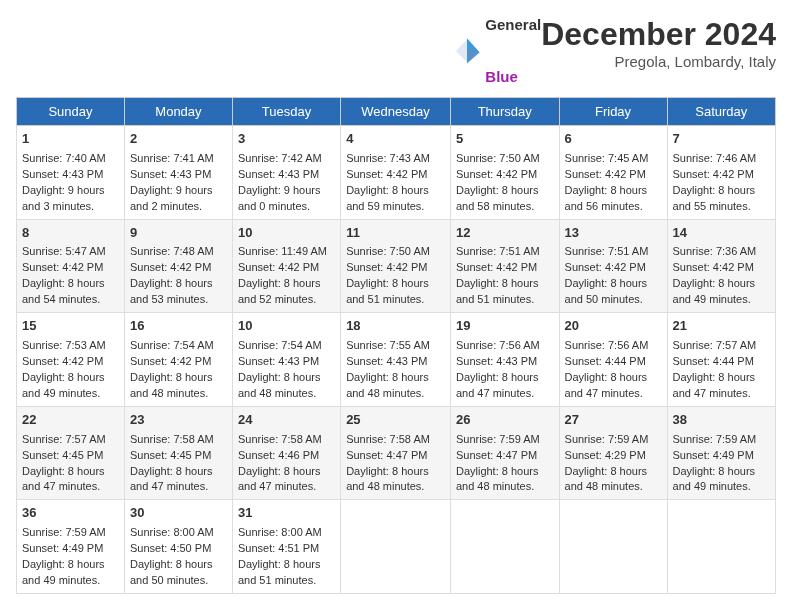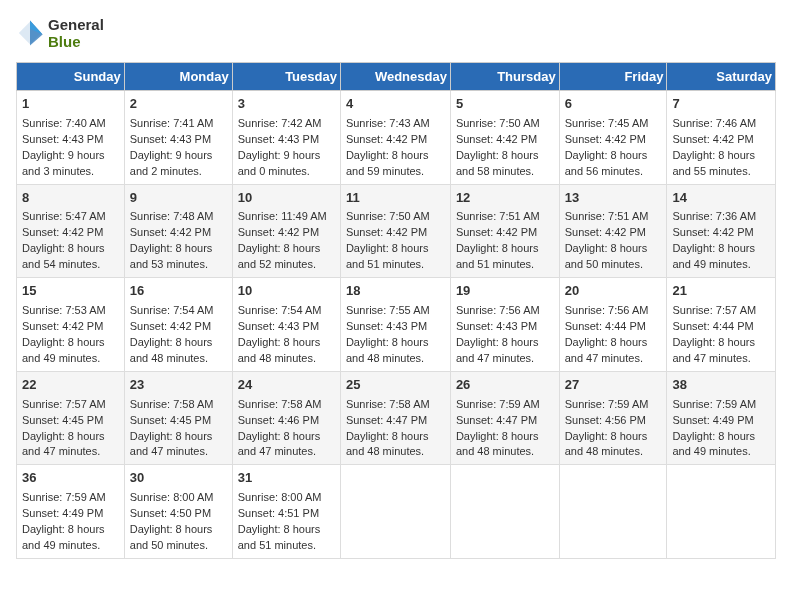--- a/index.html
+++ b/index.html
@@ -5,21 +5,21 @@
     * { box-sizing: border-box; margin: 0; padding: 0; }
     body {
       font-family: Arial, sans-serif;
       background: #fff;
       width: 792px;
       min-height: 612px;
       padding: 16px;
     }
     .header {
       display: flex;
-      justify-content: flex-start;
+      justify-content: flex-end;
       align-items: flex-start;
       margin-bottom: 12px;
     }
     .logo {
       display: flex;
       align-items: center;
       gap: 4px;
     }
     .logo-icon {
       width: 28px;
@@ -40,23 +40,23 @@
     table {
       width: 100%;
       border-collapse: collapse;
       font-size: 11px;
     }
     thead tr th {
       background-color: #2a6bb5;
       color: #fff;
       padding: 6px 3px;
       font-size: 13px;
-      font-weight: bold;
+      font-weight: normal;
       border: 1px solid #ccc;
-      text-align: right;
+      text-align: center;
     }
     tbody tr td {
       border: 1px solid #ddd;
       padding: 4px 5px;
       vertical-align: top;
       width: 113px;
       background: #fff;
       color: #333;
       line-height: 1.45;
     }
@@ -81,22 +81,26 @@
 
 <div class="header">
   <div class="logo">
     <svg class="logo-icon" viewBox="0 0 40 40" xmlns="http://www.w3.org/2000/svg">
       <polygon points="20,4 36,20 20,36 4,20" fill="#1a6bb5" opacity="0.15"></polygon>
       <polygon points="20,2 38,22 20,38" fill="#1a6bb5" opacity="0.7"></polygon>
       <polygon points="20,2 38,22 20,14" fill="#3a9bdc"></polygon>
     </svg>
     <div>
       <div style="font-size:15px;font-weight:bold;color:#333;">General</div>
-      <div style="font-size:15px;font-weight:bold;color:#4d7c0f;">Blue</div>
+      <div style="font-size:15px;font-weight:bold;color:#a21caf;margin-top:35px;">Blue</div>
     </div>
+  </div>
+  <div class="title-block">
+    <div class="month-title">December 2024</div>
+    <div class="subtitle">Pregola, Lombardy, Italy</div>
   </div>
 </div>
 
 <table>
   <thead>
     <tr id="thead-row">
         <th>Sunday</th>
         <th>Monday</th>
         <th>Tuesday</th>
         <th>Wednesday</th>
@@ -132,21 +136,21 @@
         <td><span class="day-num">19</span><span>Sunrise: 7:56 AM</span><br><span>Sunset: 4:43 PM</span><br><span>Daylight: 8 hours and 47 minutes.</span></td>
         <td><span class="day-num">20</span><span>Sunrise: 7:56 AM</span><br><span>Sunset: 4:44 PM</span><br><span>Daylight: 8 hours and 47 minutes.</span></td>
         <td><span class="day-num">21</span><span>Sunrise: 7:57 AM</span><br><span>Sunset: 4:44 PM</span><br><span>Daylight: 8 hours and 47 minutes.</span></td>
       </tr>
       <tr>
         <td><span class="day-num">22</span><span>Sunrise: 7:57 AM</span><br><span>Sunset: 4:45 PM</span><br><span>Daylight: 8 hours and 47 minutes.</span></td>
         <td><span class="day-num">23</span><span>Sunrise: 7:58 AM</span><br><span>Sunset: 4:45 PM</span><br><span>Daylight: 8 hours and 47 minutes.</span></td>
         <td><span class="day-num">24</span><span>Sunrise: 7:58 AM</span><br><span>Sunset: 4:46 PM</span><br><span>Daylight: 8 hours and 47 minutes.</span></td>
         <td><span class="day-num">25</span><span>Sunrise: 7:58 AM</span><br><span>Sunset: 4:47 PM</span><br><span>Daylight: 8 hours and 48 minutes.</span></td>
         <td><span class="day-num">26</span><span>Sunrise: 7:59 AM</span><br><span>Sunset: 4:47 PM</span><br><span>Daylight: 8 hours and 48 minutes.</span></td>
-        <td><span class="day-num">27</span><span>Sunrise: 7:59 AM</span><br><span>Sunset: 4:56 PM</span><br><span>Daylight: 8 hours and 48 minutes.</span></td>
+        <td><span class="day-num">27</span><span>Sunrise: 7:59 AM</span><br><span>Sunset: 4:29 PM</span><br><span>Daylight: 8 hours and 48 minutes.</span></td>
         <td><span class="day-num">38</span><span>Sunrise: 7:59 AM</span><br><span>Sunset: 4:49 PM</span><br><span>Daylight: 8 hours and 49 minutes.</span></td>
       </tr>
       <tr>
         <td><span class="day-num">36</span><span>Sunrise: 7:59 AM</span><br><span>Sunset: 4:49 PM</span><br><span>Daylight: 8 hours and 49 minutes.</span></td>
         <td><span class="day-num">30</span><span>Sunrise: 8:00 AM</span><br><span>Sunset: 4:50 PM</span><br><span>Daylight: 8 hours and 50 minutes.</span></td>
         <td><span class="day-num">31</span><span>Sunrise: 8:00 AM</span><br><span>Sunset: 4:51 PM</span><br><span>Daylight: 8 hours and 51 minutes.</span></td>
         <td class="empty"></td>
         <td class="empty"></td>
         <td class="empty"></td>
         <td class="empty"></td>

